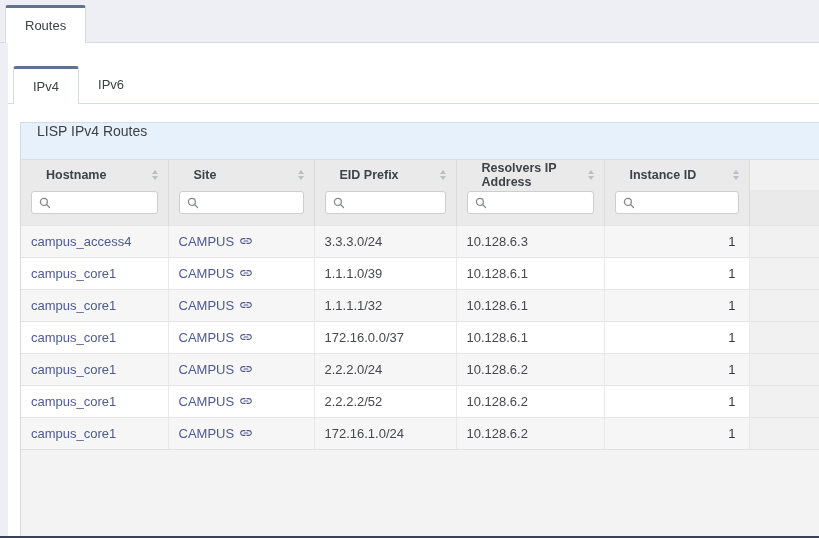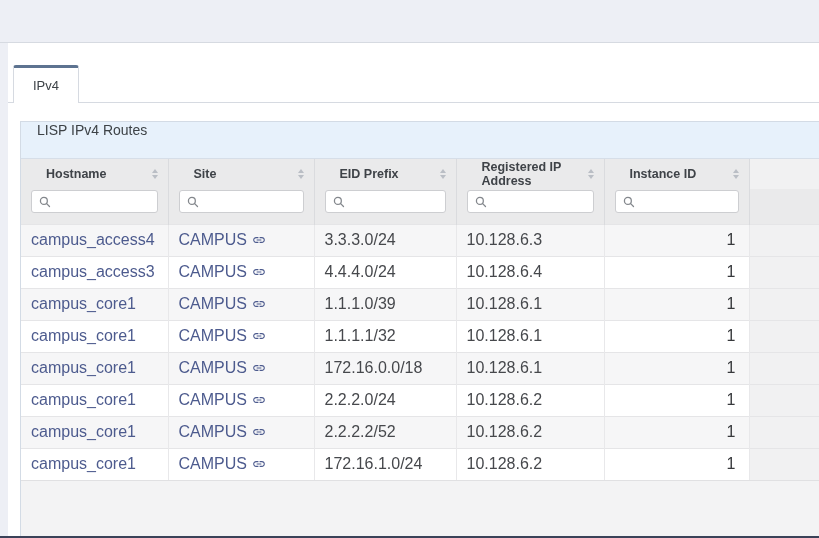--- a/index.html
+++ b/index.html
@@ -115,21 +115,21 @@
   .search-box svg { flex:0 0 auto; }
   .search-box input {
     border:none; outline:none; background:transparent;
     width:100%; font-size:12px; color:#3d4247;
     font-family:"Liberation Sans","DejaVu Sans",sans-serif;
   }
 
   tbody td {
     height:32px;
     padding:0 10px;
-    font-size:16px;
+    font-size:13px;
     color:#46484c;
     border-top:1px solid #e5e5e7;
     border-right:1px solid #e8e8ea;
     vertical-align:middle;
     overflow:hidden;
     white-space:nowrap;
   }
   tbody tr:nth-child(odd) { background:#f6f6f7; }
   tbody tr:nth-child(even){ background:#ffffff; }
   tbody tr:last-child td { border-bottom:1px solid #e0e0e2; }
@@ -151,27 +151,33 @@
     background:#3a4258;
     z-index:10;
   }
 </style>
 </head>
 <body>
 
 <div class="viewport">
 
   <div class="tabbar">
+    <div class="tab active">
+      <span>Routes</span>
+    </div>
   </div>
 
   <div class="card">
 
     <div class="subtabbar">
       <div class="tab active">
         <span>IPv4</span>
+      </div>
+      <div class="tab">
+        <span>IPv6</span>
       </div>
     </div>
 
     <div class="panel">
       <div class="panel-header">
         <span>LISP IPv4 Routes</span>
       </div>
 
       <table>
         <colgroup>
@@ -206,21 +212,21 @@
               <span class="th-inner">
                   <span>EID Prefix</span>
               <span class="sort">
                     <span class="tri-up"></span>
                     <span class="tri-down"></span>
                   </span>
                 </span>
             </th>
             <th>
               <span class="th-inner">
-                  <span>Registered IP Address</span>
+                  <span>Resolvers IP Address</span>
               <span class="sort">
                     <span class="tri-up"></span>
                     <span class="tri-down"></span>
                   </span>
                 </span>
             </th>
             <th>
               <span class="th-inner">
                   <span>Instance ID</span>
               <span class="sort">
@@ -291,35 +297,20 @@
                   <svg class="link-icon" viewBox="0 0 24 24">
                     <path d="M3.9 12c0-1.71 1.39-3.1 3.1-3.1h4V7H7c-2.76 0-5 2.24-5 5s2.24 5 5 5h4v-1.9H7c-1.71 0-3.1-1.39-3.1-3.1zm4.1 1h8v-2H8v2zm9-6h-4v1.9h4c1.71 0 3.1 1.39 3.1 3.1s-1.39 3.1-3.1 3.1h-4V17h4c2.76 0 5-2.24 5-5s-2.24-5-5-5z"></path>
                   </svg>
                 </a></td>
             <td>3.3.3.0/24</td>
             <td>10.128.6.3</td>
             <td class="num">1</td>
             <td class="filler"></td>
           </tr>
 
-          <tr>
-            <td><a class="cell-link">
-                  <span>campus_access3</span>
-                </a></td>
-            <td><a class="cell-link">
-                  <span>CAMPUS</span>
-                  <svg class="link-icon" viewBox="0 0 24 24">
-                    <path d="M3.9 12c0-1.71 1.39-3.1 3.1-3.1h4V7H7c-2.76 0-5 2.24-5 5s2.24 5 5 5h4v-1.9H7c-1.71 0-3.1-1.39-3.1-3.1zm4.1 1h8v-2H8v2zm9-6h-4v1.9h4c1.71 0 3.1 1.39 3.1 3.1s-1.39 3.1-3.1 3.1h-4V17h4c2.76 0 5-2.24 5-5s-2.24-5-5-5z"></path>
-                  </svg>
-                </a></td>
-            <td>4.4.4.0/24</td>
-            <td>10.128.6.4</td>
-            <td class="num">1</td>
-            <td class="filler"></td>
-          </tr>
 
           <tr>
             <td><a class="cell-link">
                   <span>campus_core1</span>
                 </a></td>
             <td><a class="cell-link">
                   <span>CAMPUS</span>
                   <svg class="link-icon" viewBox="0 0 24 24">
                     <path d="M3.9 12c0-1.71 1.39-3.1 3.1-3.1h4V7H7c-2.76 0-5 2.24-5 5s2.24 5 5 5h4v-1.9H7c-1.71 0-3.1-1.39-3.1-3.1zm4.1 1h8v-2H8v2zm9-6h-4v1.9h4c1.71 0 3.1 1.39 3.1 3.1s-1.39 3.1-3.1 3.1h-4V17h4c2.76 0 5-2.24 5-5s-2.24-5-5-5z"></path>
                   </svg>
@@ -349,21 +340,21 @@
           <tr>
             <td><a class="cell-link">
                   <span>campus_core1</span>
                 </a></td>
             <td><a class="cell-link">
                   <span>CAMPUS</span>
                   <svg class="link-icon" viewBox="0 0 24 24">
                     <path d="M3.9 12c0-1.71 1.39-3.1 3.1-3.1h4V7H7c-2.76 0-5 2.24-5 5s2.24 5 5 5h4v-1.9H7c-1.71 0-3.1-1.39-3.1-3.1zm4.1 1h8v-2H8v2zm9-6h-4v1.9h4c1.71 0 3.1 1.39 3.1 3.1s-1.39 3.1-3.1 3.1h-4V17h4c2.76 0 5-2.24 5-5s-2.24-5-5-5z"></path>
                   </svg>
                 </a></td>
-            <td>172.16.0.0/18</td>
+            <td>172.16.0.0/37</td>
             <td>10.128.6.1</td>
             <td class="num">1</td>
             <td class="filler"></td>
           </tr>
 
           <tr>
             <td><a class="cell-link">
                   <span>campus_core1</span>
                 </a></td>
             <td><a class="cell-link">

